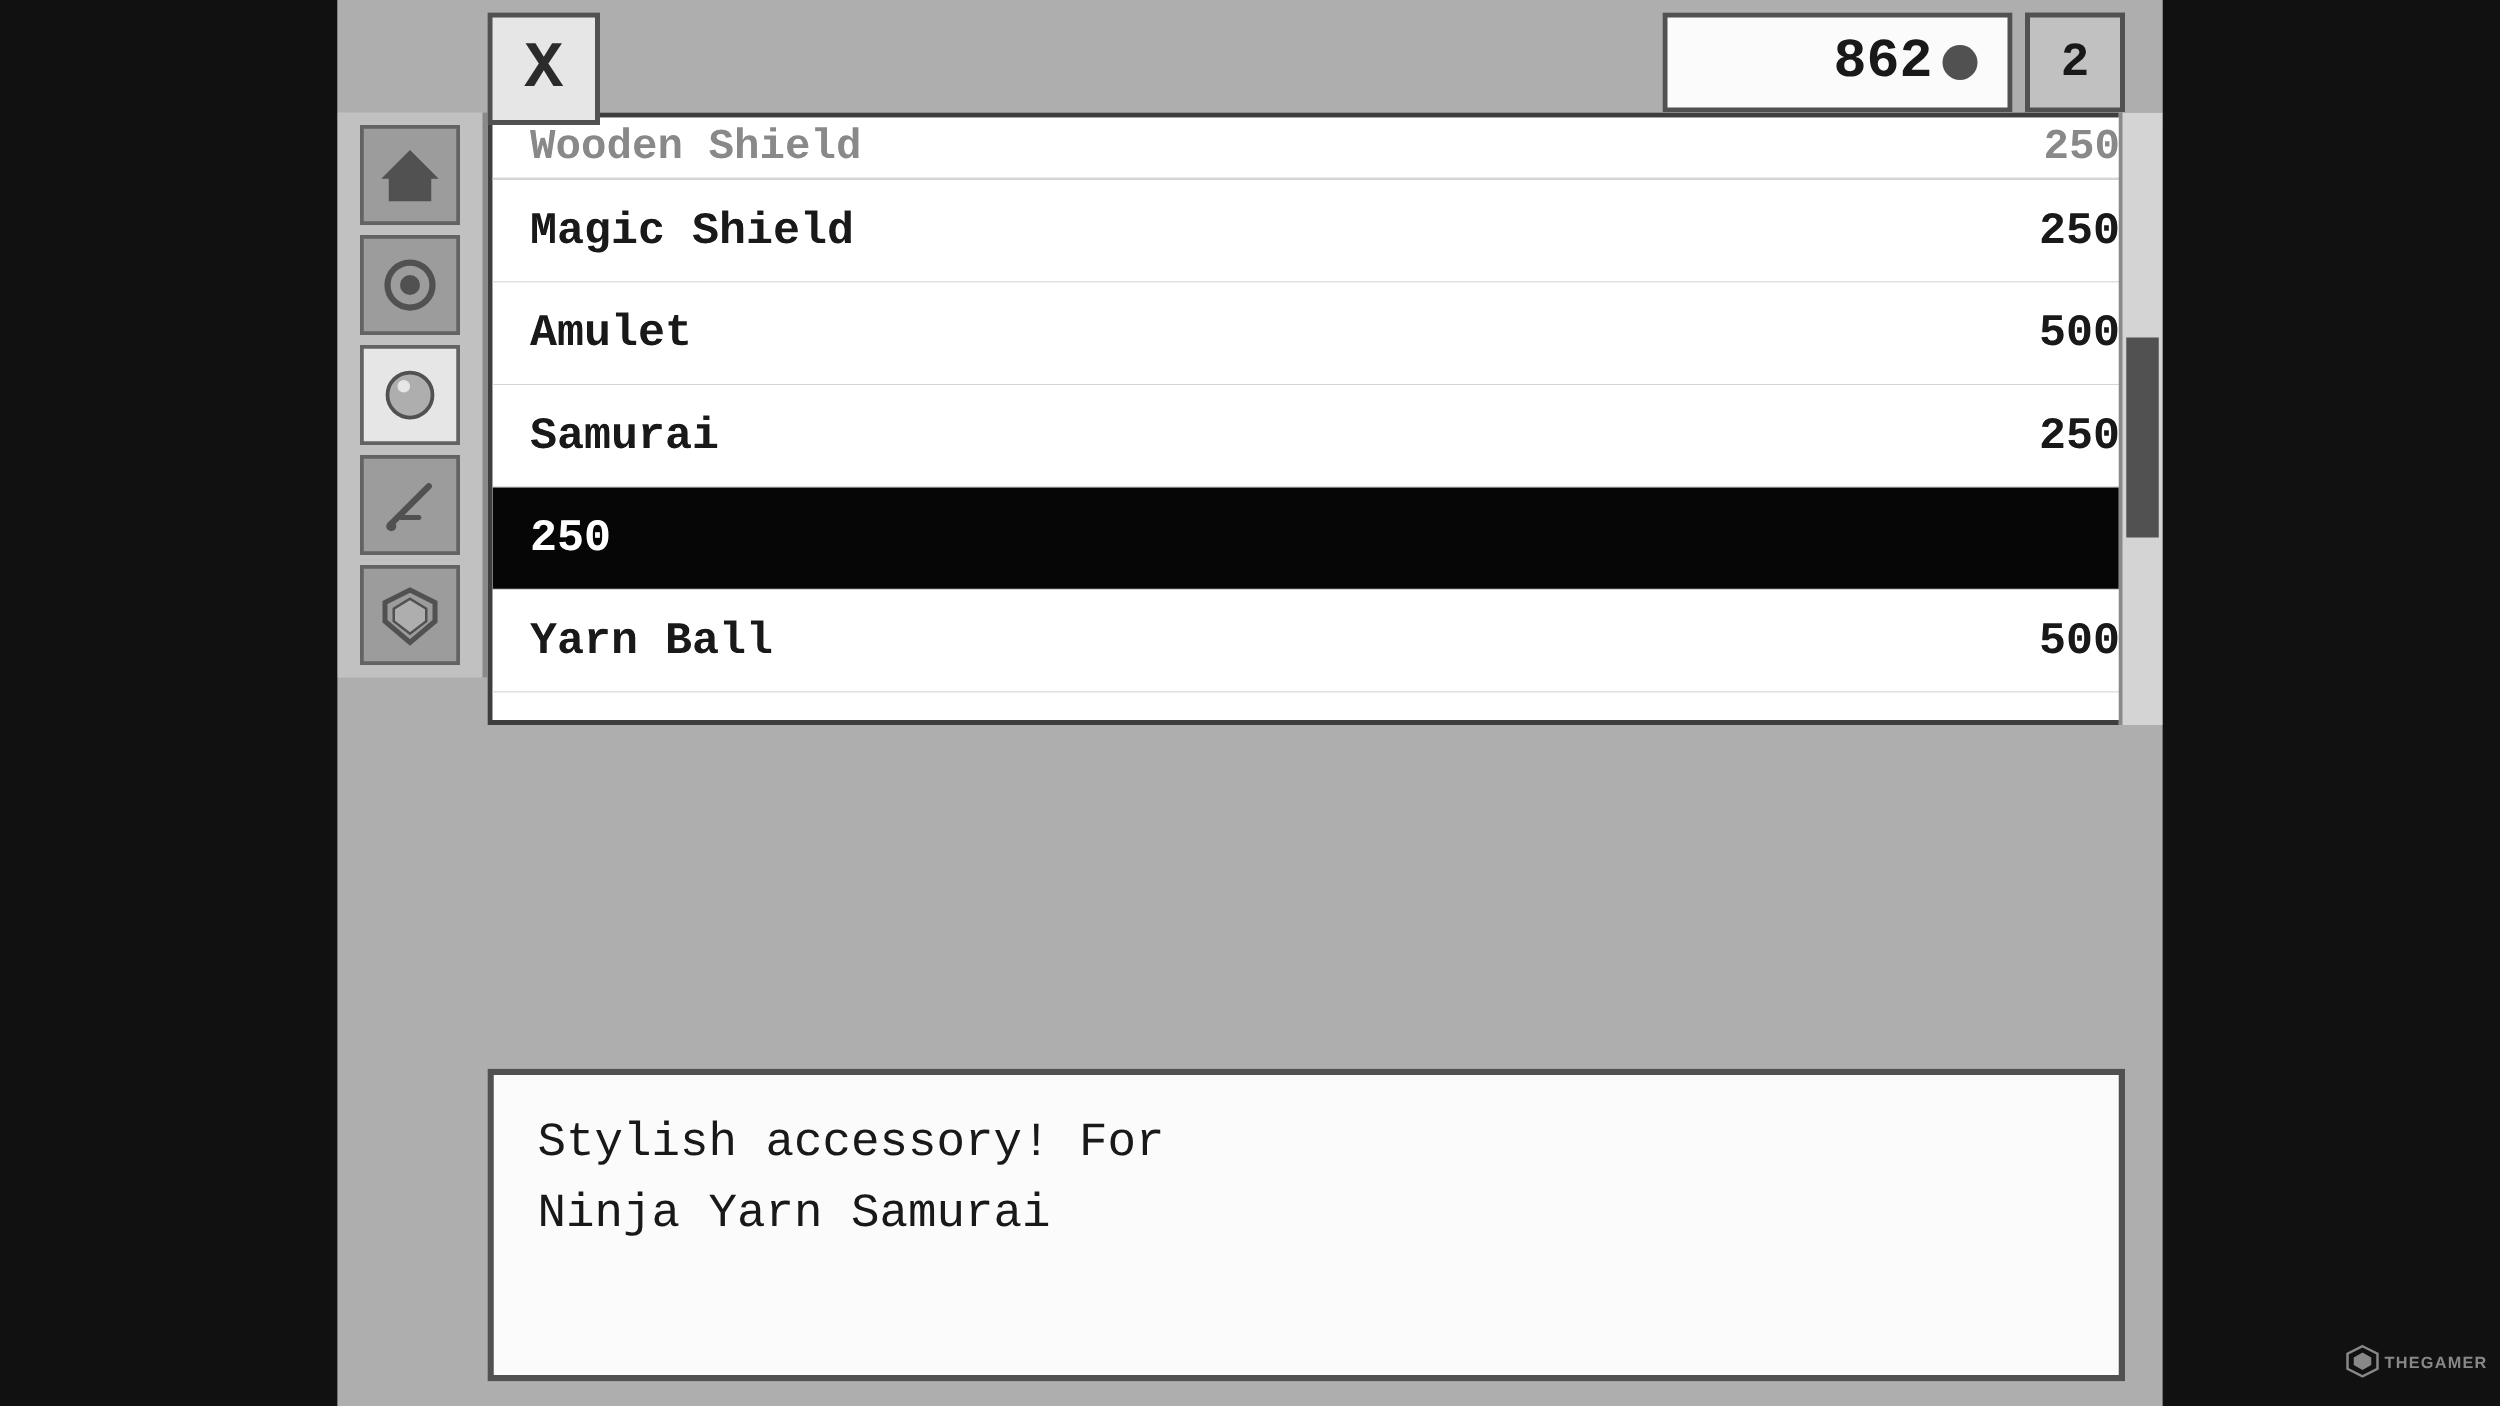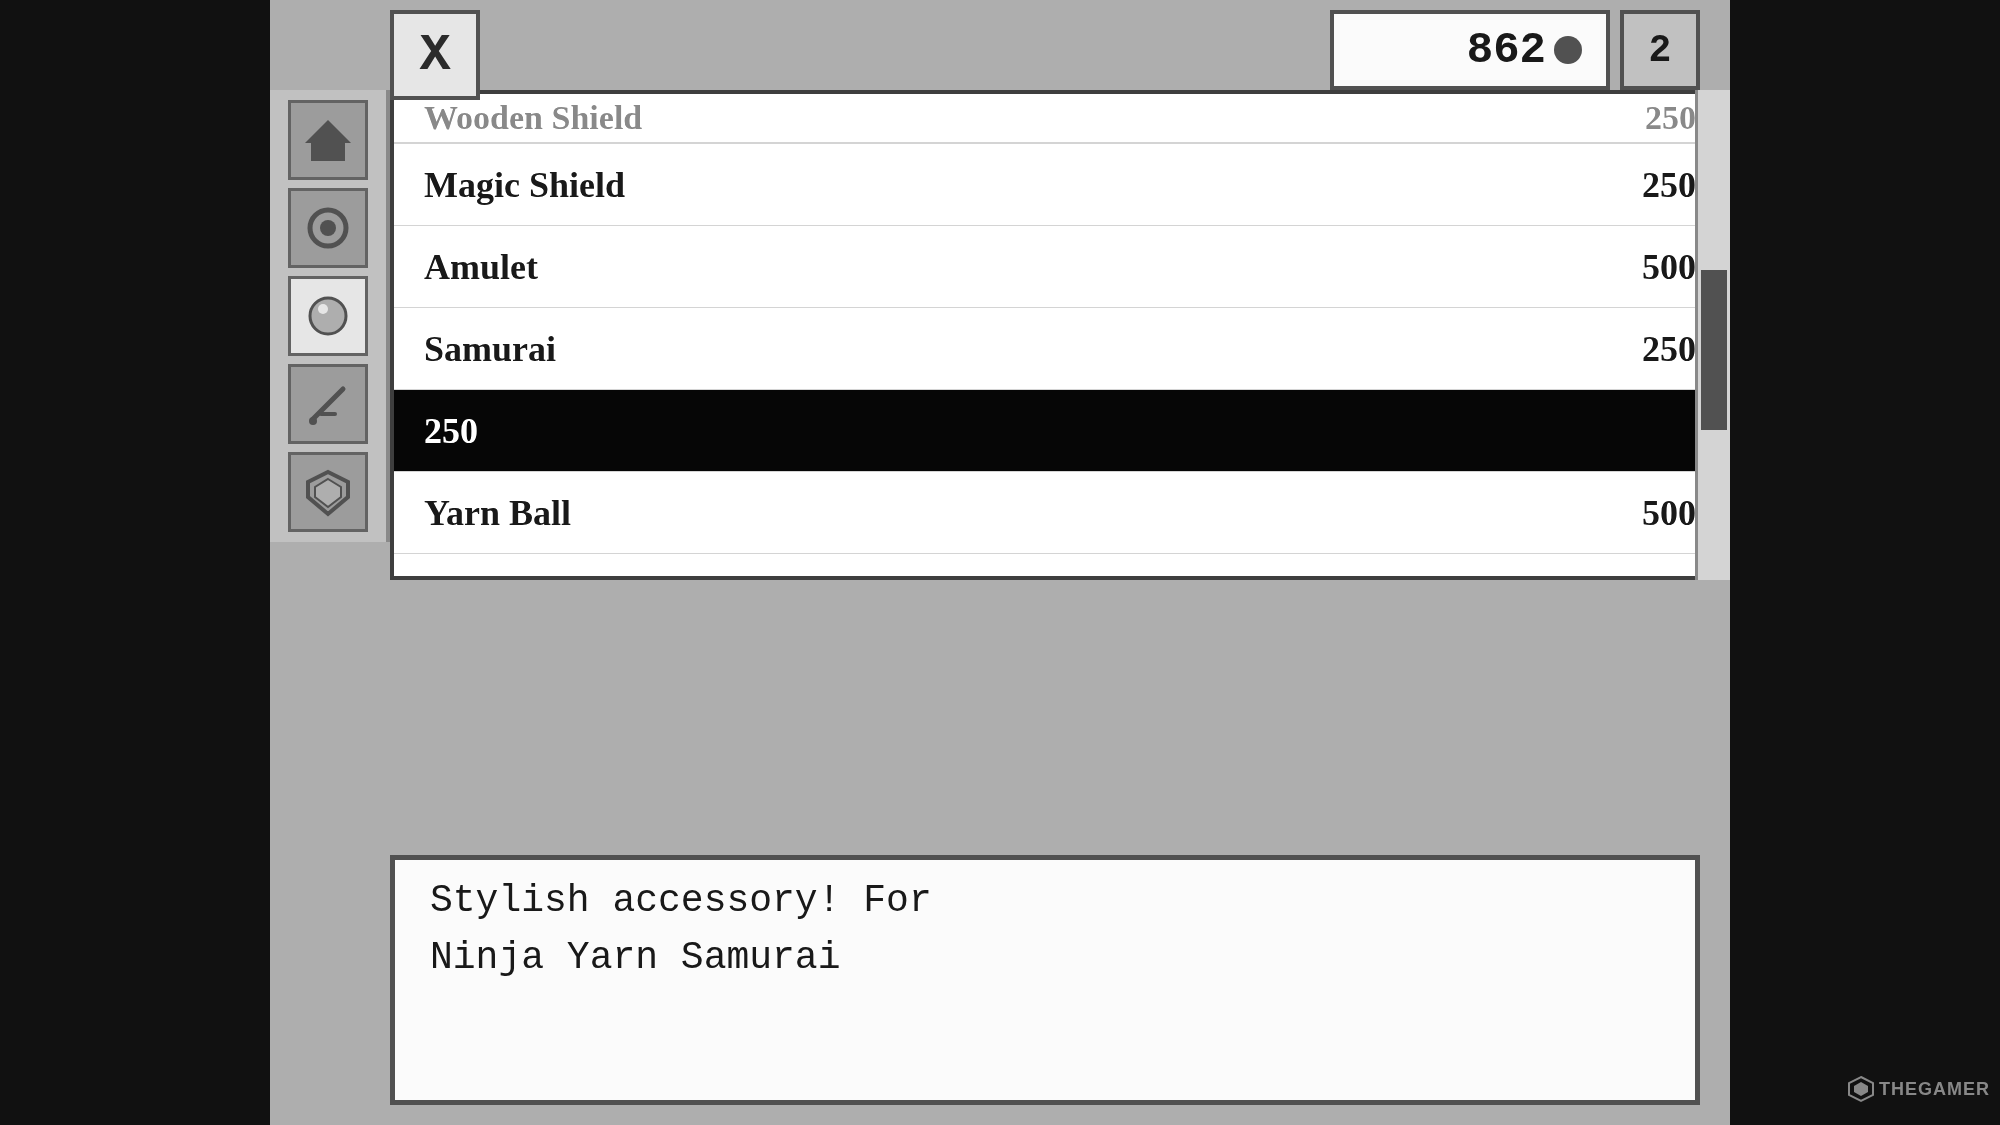--- a/index.html
+++ b/index.html
@@ -193,21 +193,21 @@
       overflow: hidden;
     }
 
     .shop-item {
       display: flex;
       justify-content: space-between;
       align-items: center;
       padding: 0 30px;
       height: 82px;
       border-bottom: 1px solid #ccc;
-      font-family: Liberation Serif, serif;
+      font-family: Liberation Mono, monospace;
       font-size: 36px;
       font-weight: bold;
       color: #222;
       text-align: center;
     }
 
     .shop-item.selected {
       background: #111;
       color: white;
     }
@@ -250,21 +250,21 @@
 
     
     .desc-box {
       position: absolute;
       bottom: 20px;
       left: 120px;
       right: 30px;
       min-height: 250px;
       background: #f0f0f0;
       border: 5px solid #555;
-      padding: 12px 35px;
+      padding: 26px 35px;
       font-family: 'Courier New', monospace;
       font-size: 38px;
       line-height: 1.5;
       color: #222;
     }
 
     
     .watermark {
       position: absolute;
       bottom: 20px;
@@ -284,21 +284,21 @@
   </style>
 </head>
 <body>
 
 <div class="screen-wrapper">
 
   <div class="left-panel"></div>
 
   <div class="right-panel">
 
-    <div class="watermark" style="position:absolute; bottom:20px; right:10px; color:#888; font-size:18px; font-family:Arial,sans-serif; display:flex; align-items:center; gap:2px;">
+    <div class="watermark" style="position:absolute; bottom:20px; right:10px; color:#888; font-size:13px; font-family:Arial,sans-serif; display:flex; align-items:center; gap:2px;">
       <svg width="32" height="32" viewBox="0 0 32 32" fill="#888">
         <polygon points="16,4 28,10 28,22 16,28 4,22 4,10" fill="none" stroke="#888" stroke-width="2"></polygon>
         <polygon points="16,9 23,13 23,19 16,23 9,19 9,13" fill="#888"></polygon>
       </svg>
       <span style="font-weight:bold; letter-spacing:1px;">THEGAMER</span>
     </div>
   </div>
 
   <div class="game-area">
 

